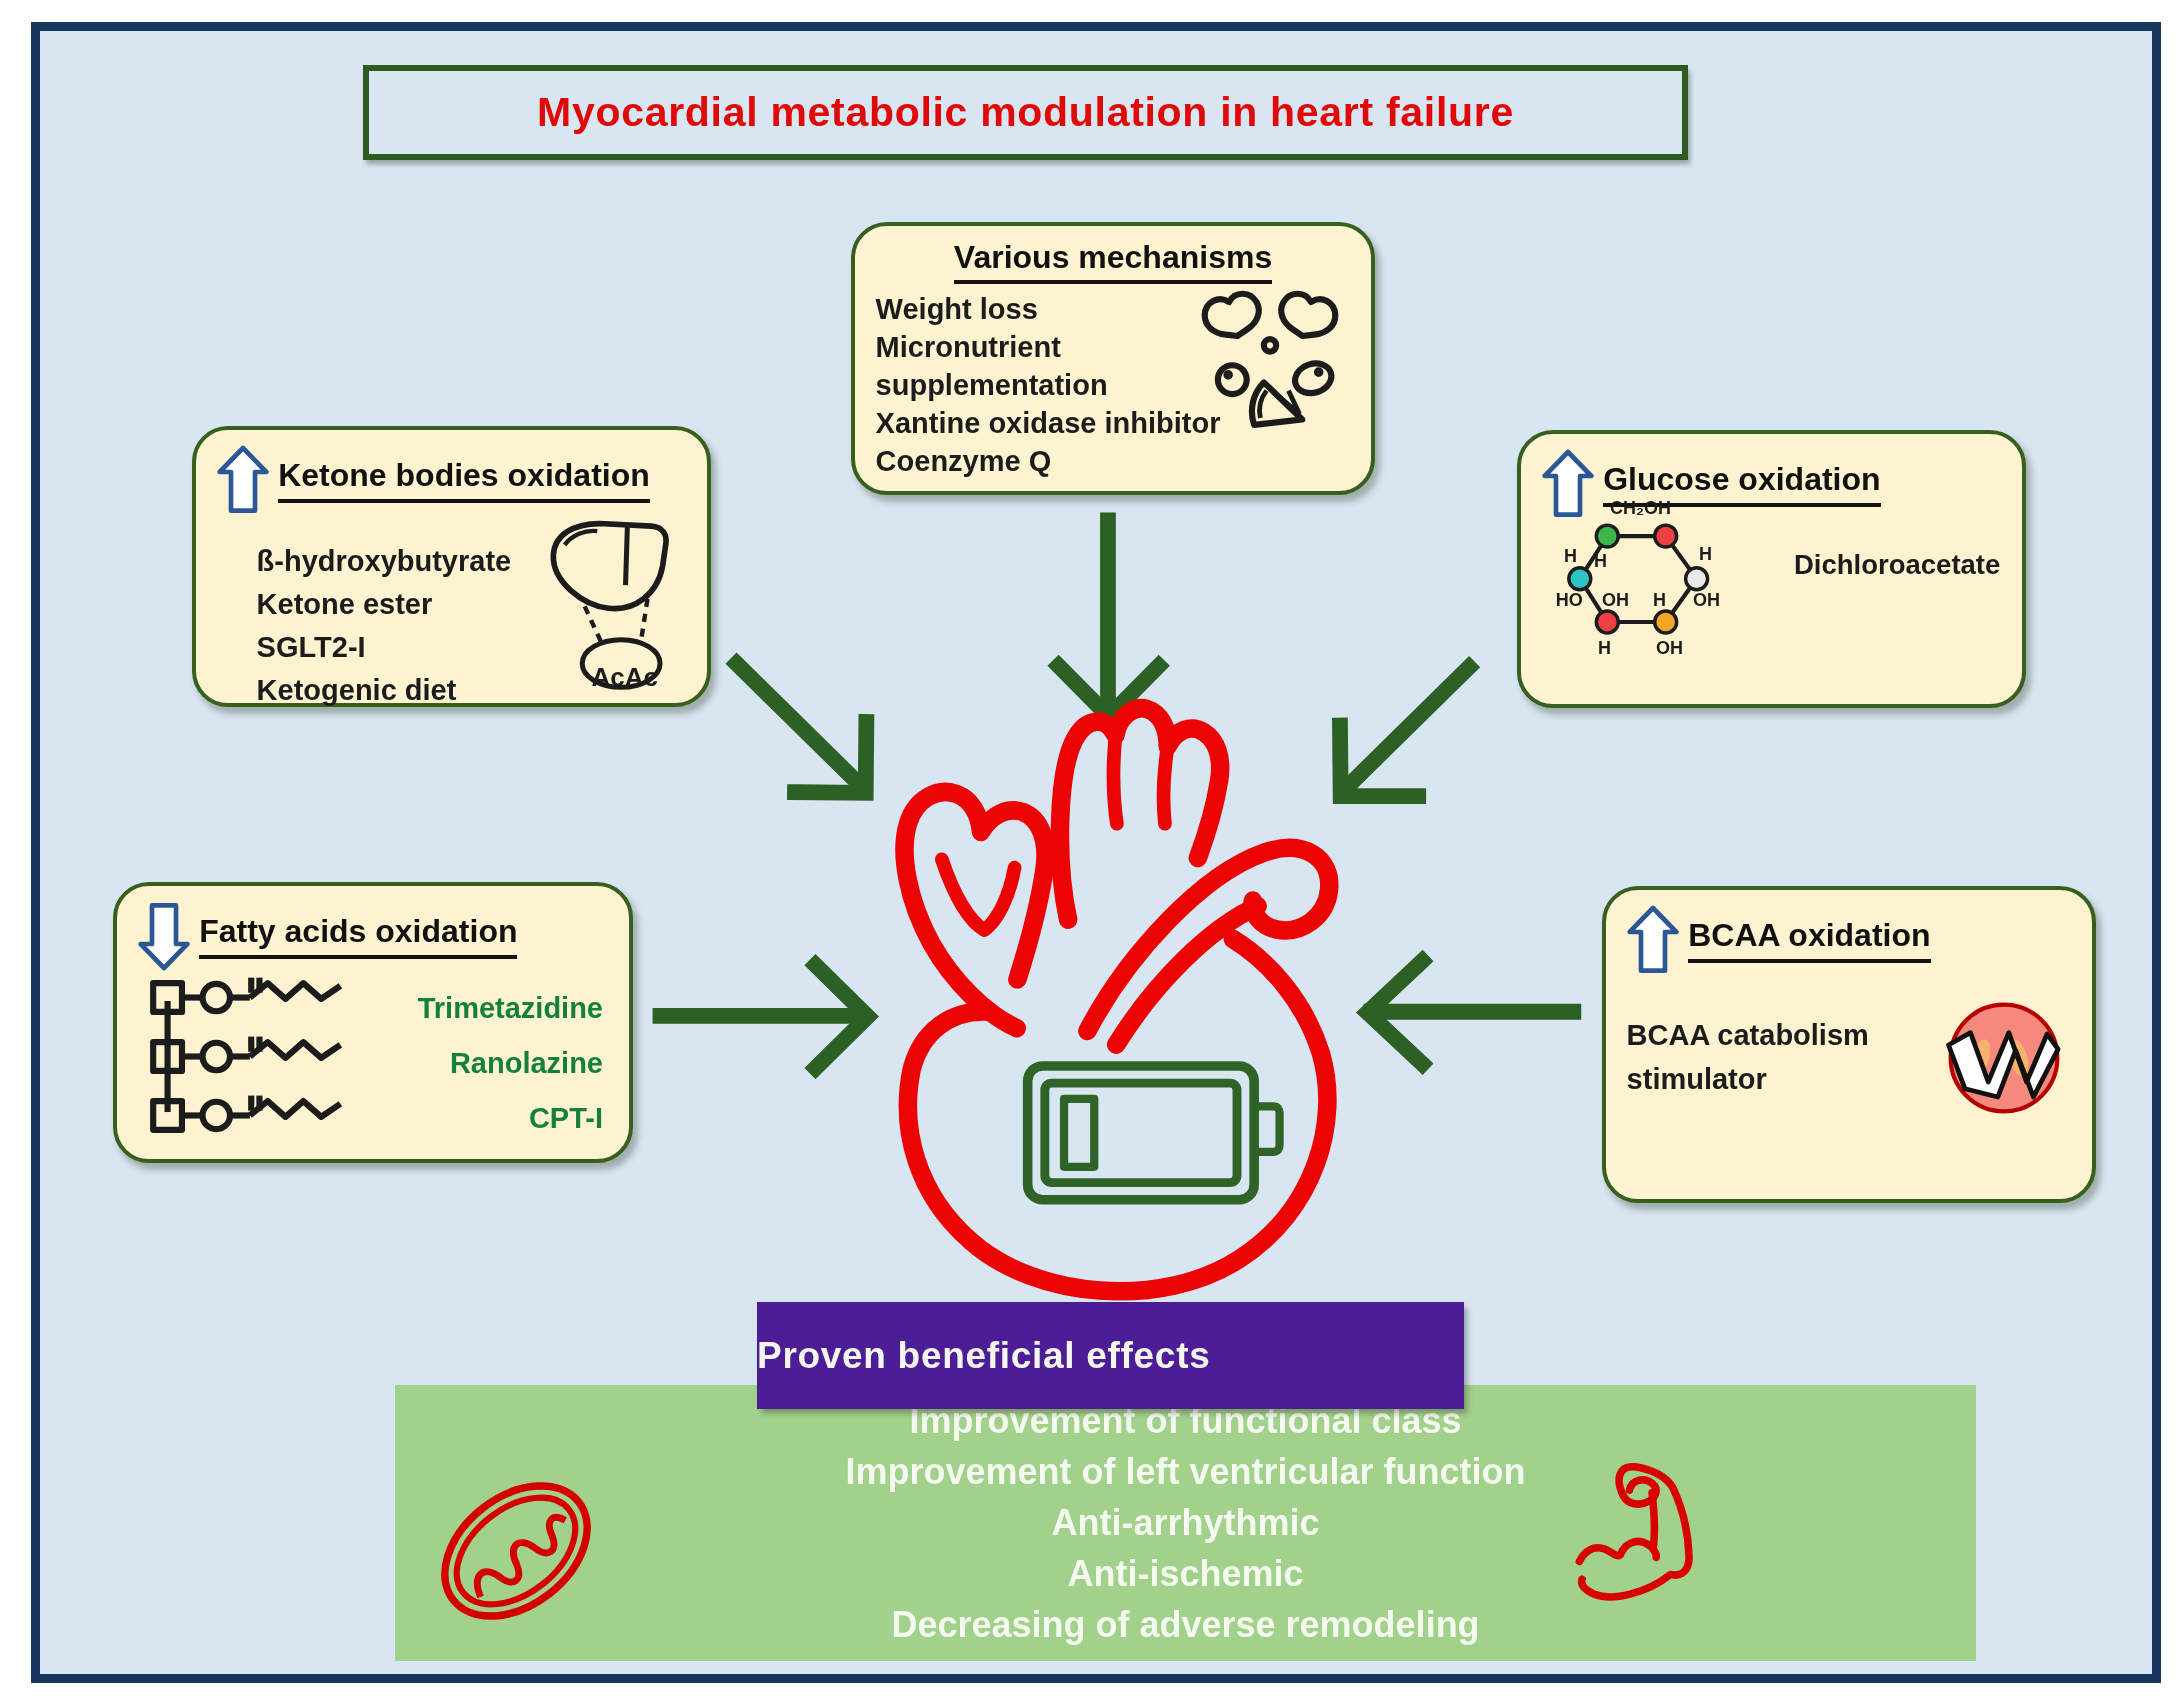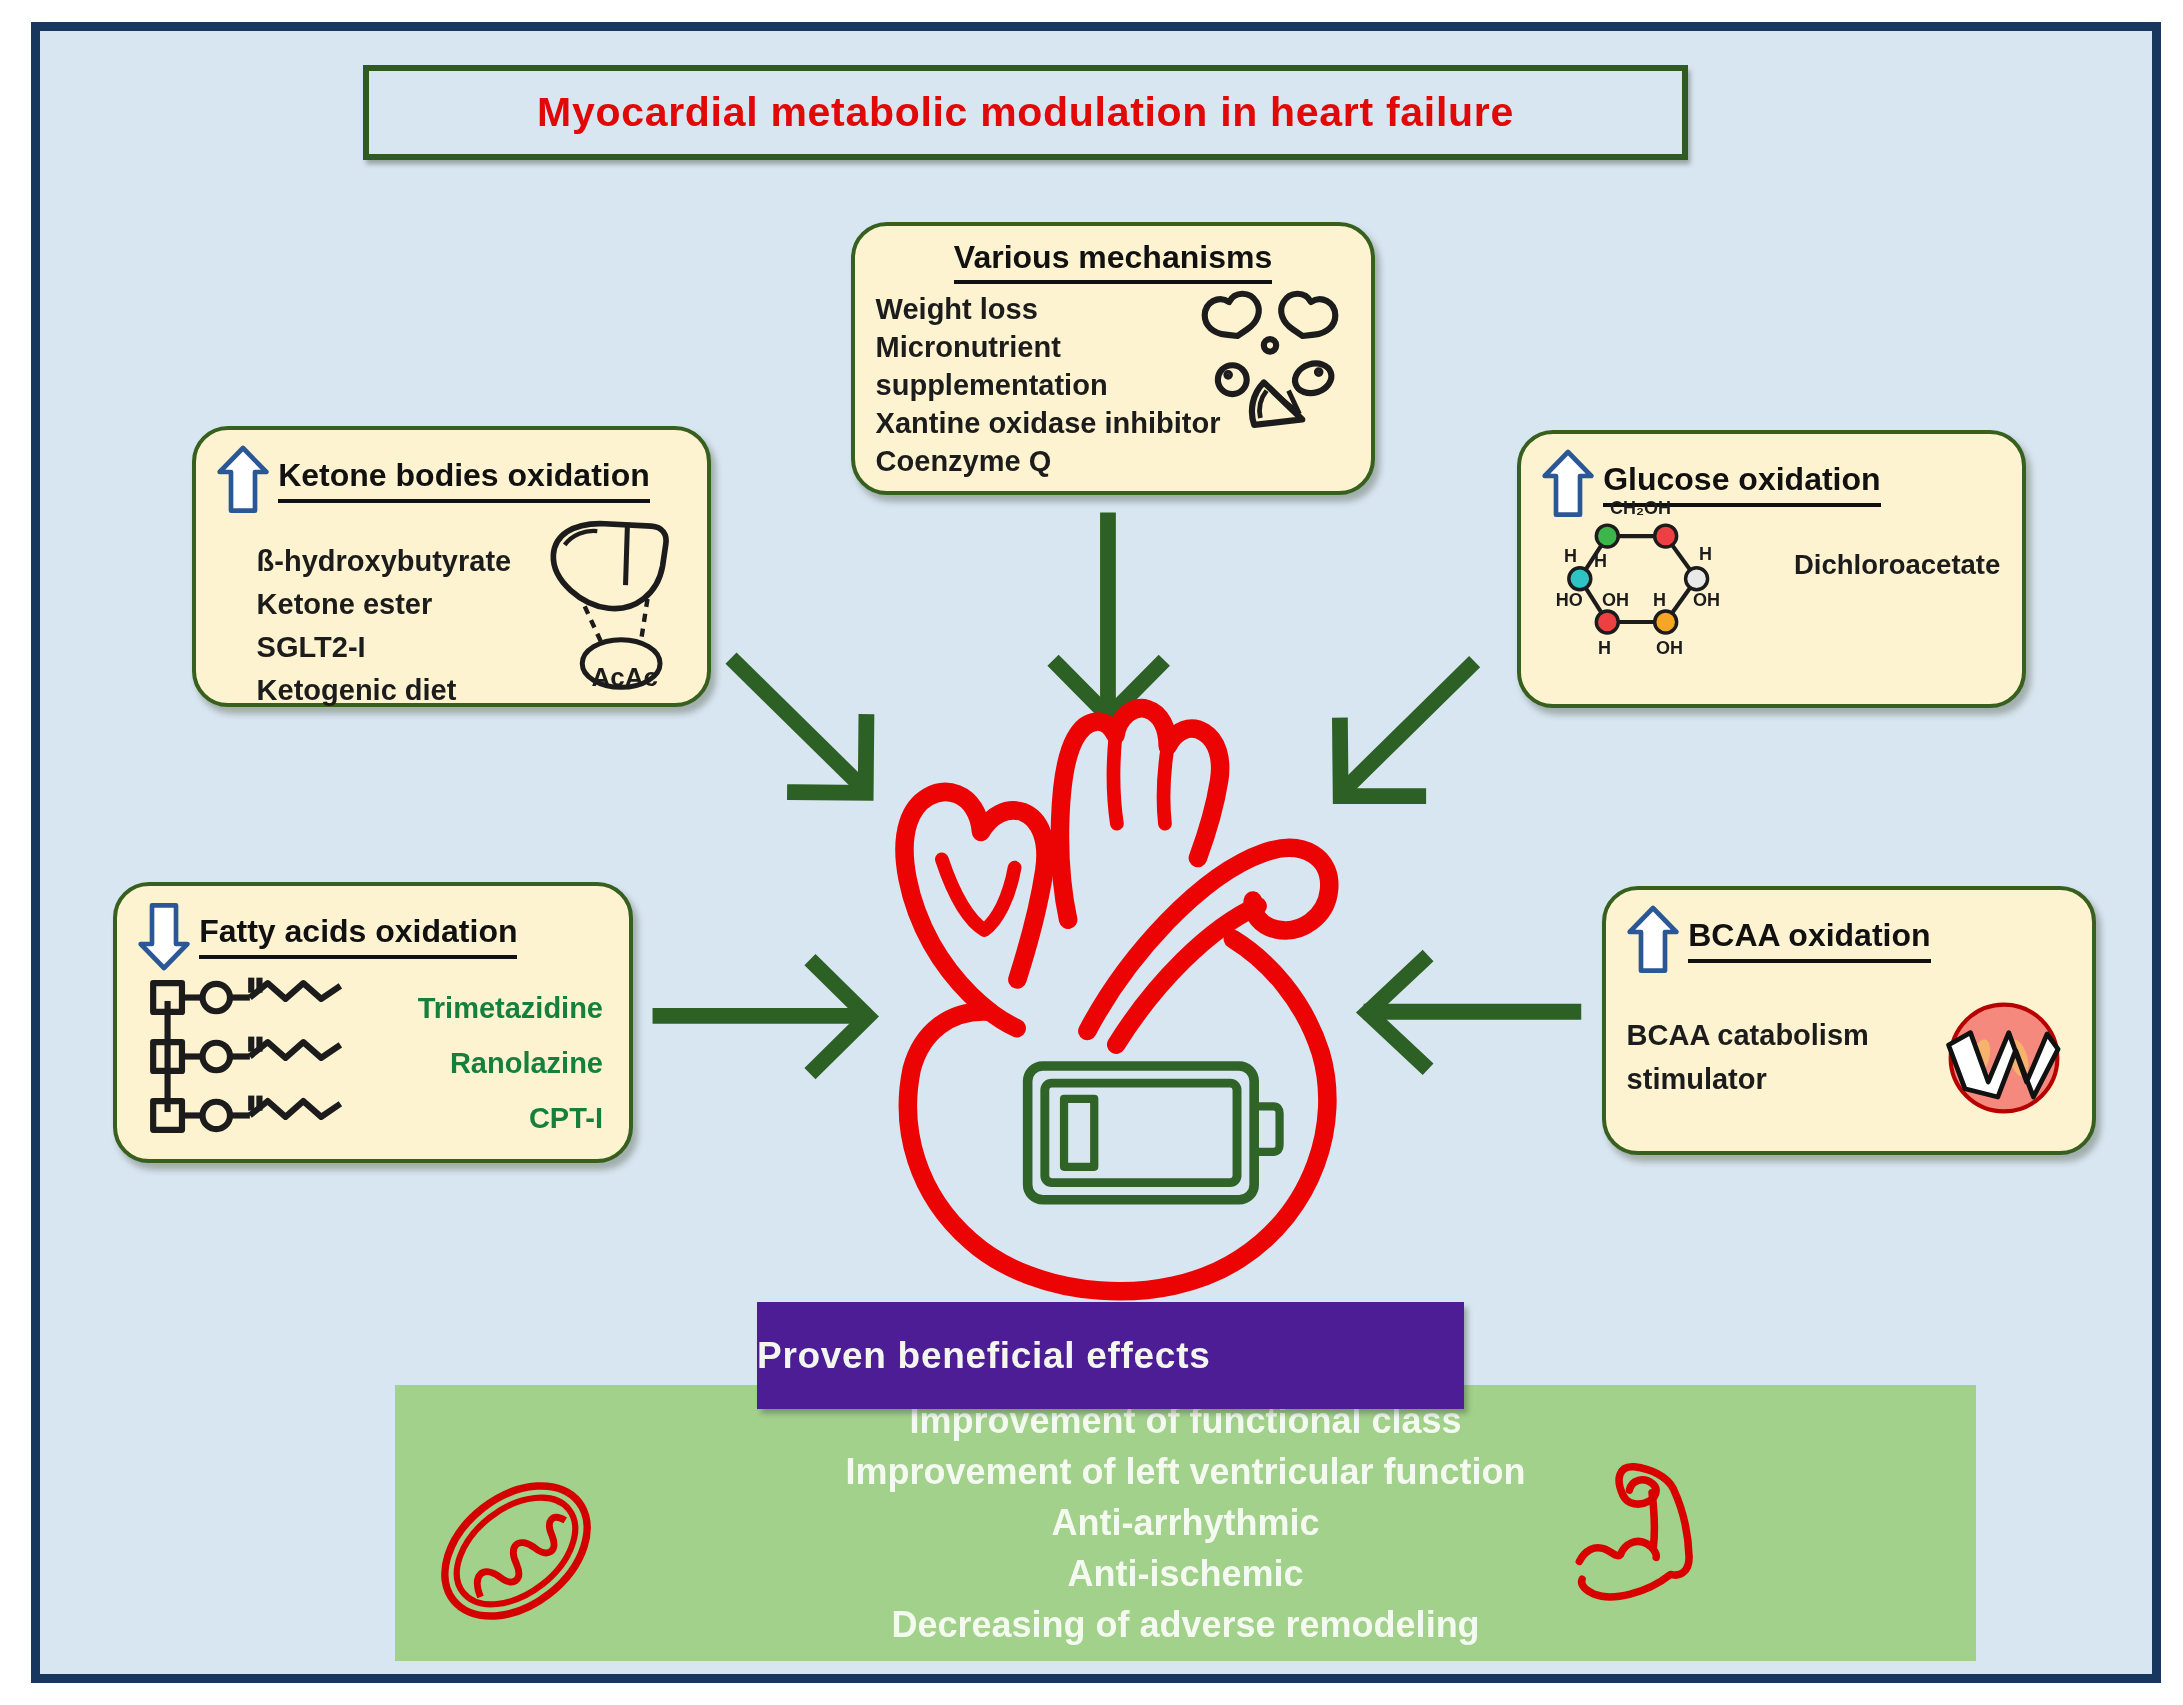--- a/index.html
+++ b/index.html
@@ -247,21 +247,21 @@
       </g>
     </g>
   </svg>
   <div class="right-lines" style="right:26px;top:95px;">
     <div>Trimetazidine</div>
     <div>Ranolazine</div>
     <div>CPT-I</div>
   </div>
 </div>
 
-<div class="panel" style="left:1602px;top:886px;width:494px;height:269px;">
+<div class="panel" style="left:1602px;top:886px;width:494px;height:317px;">
   <div class="panel-title">
     <svg class="barrow" viewBox="0 0 78 104">
       <polygon points="39,4 74,40 57,40 57,98 21,98 21,40 4,40" fill="#ffffff" stroke="#2b5797" stroke-width="7" stroke-linejoin="round"></polygon>
     </svg>
     <span class="ptitle">BCAA oxidation</span>
   </div>
   <div class="plines" style="margin-top:38px;">
     <div style="line-height:44px;">BCAA catabolism</div>
     <div style="line-height:44px;">stimulator</div>
   </div>

